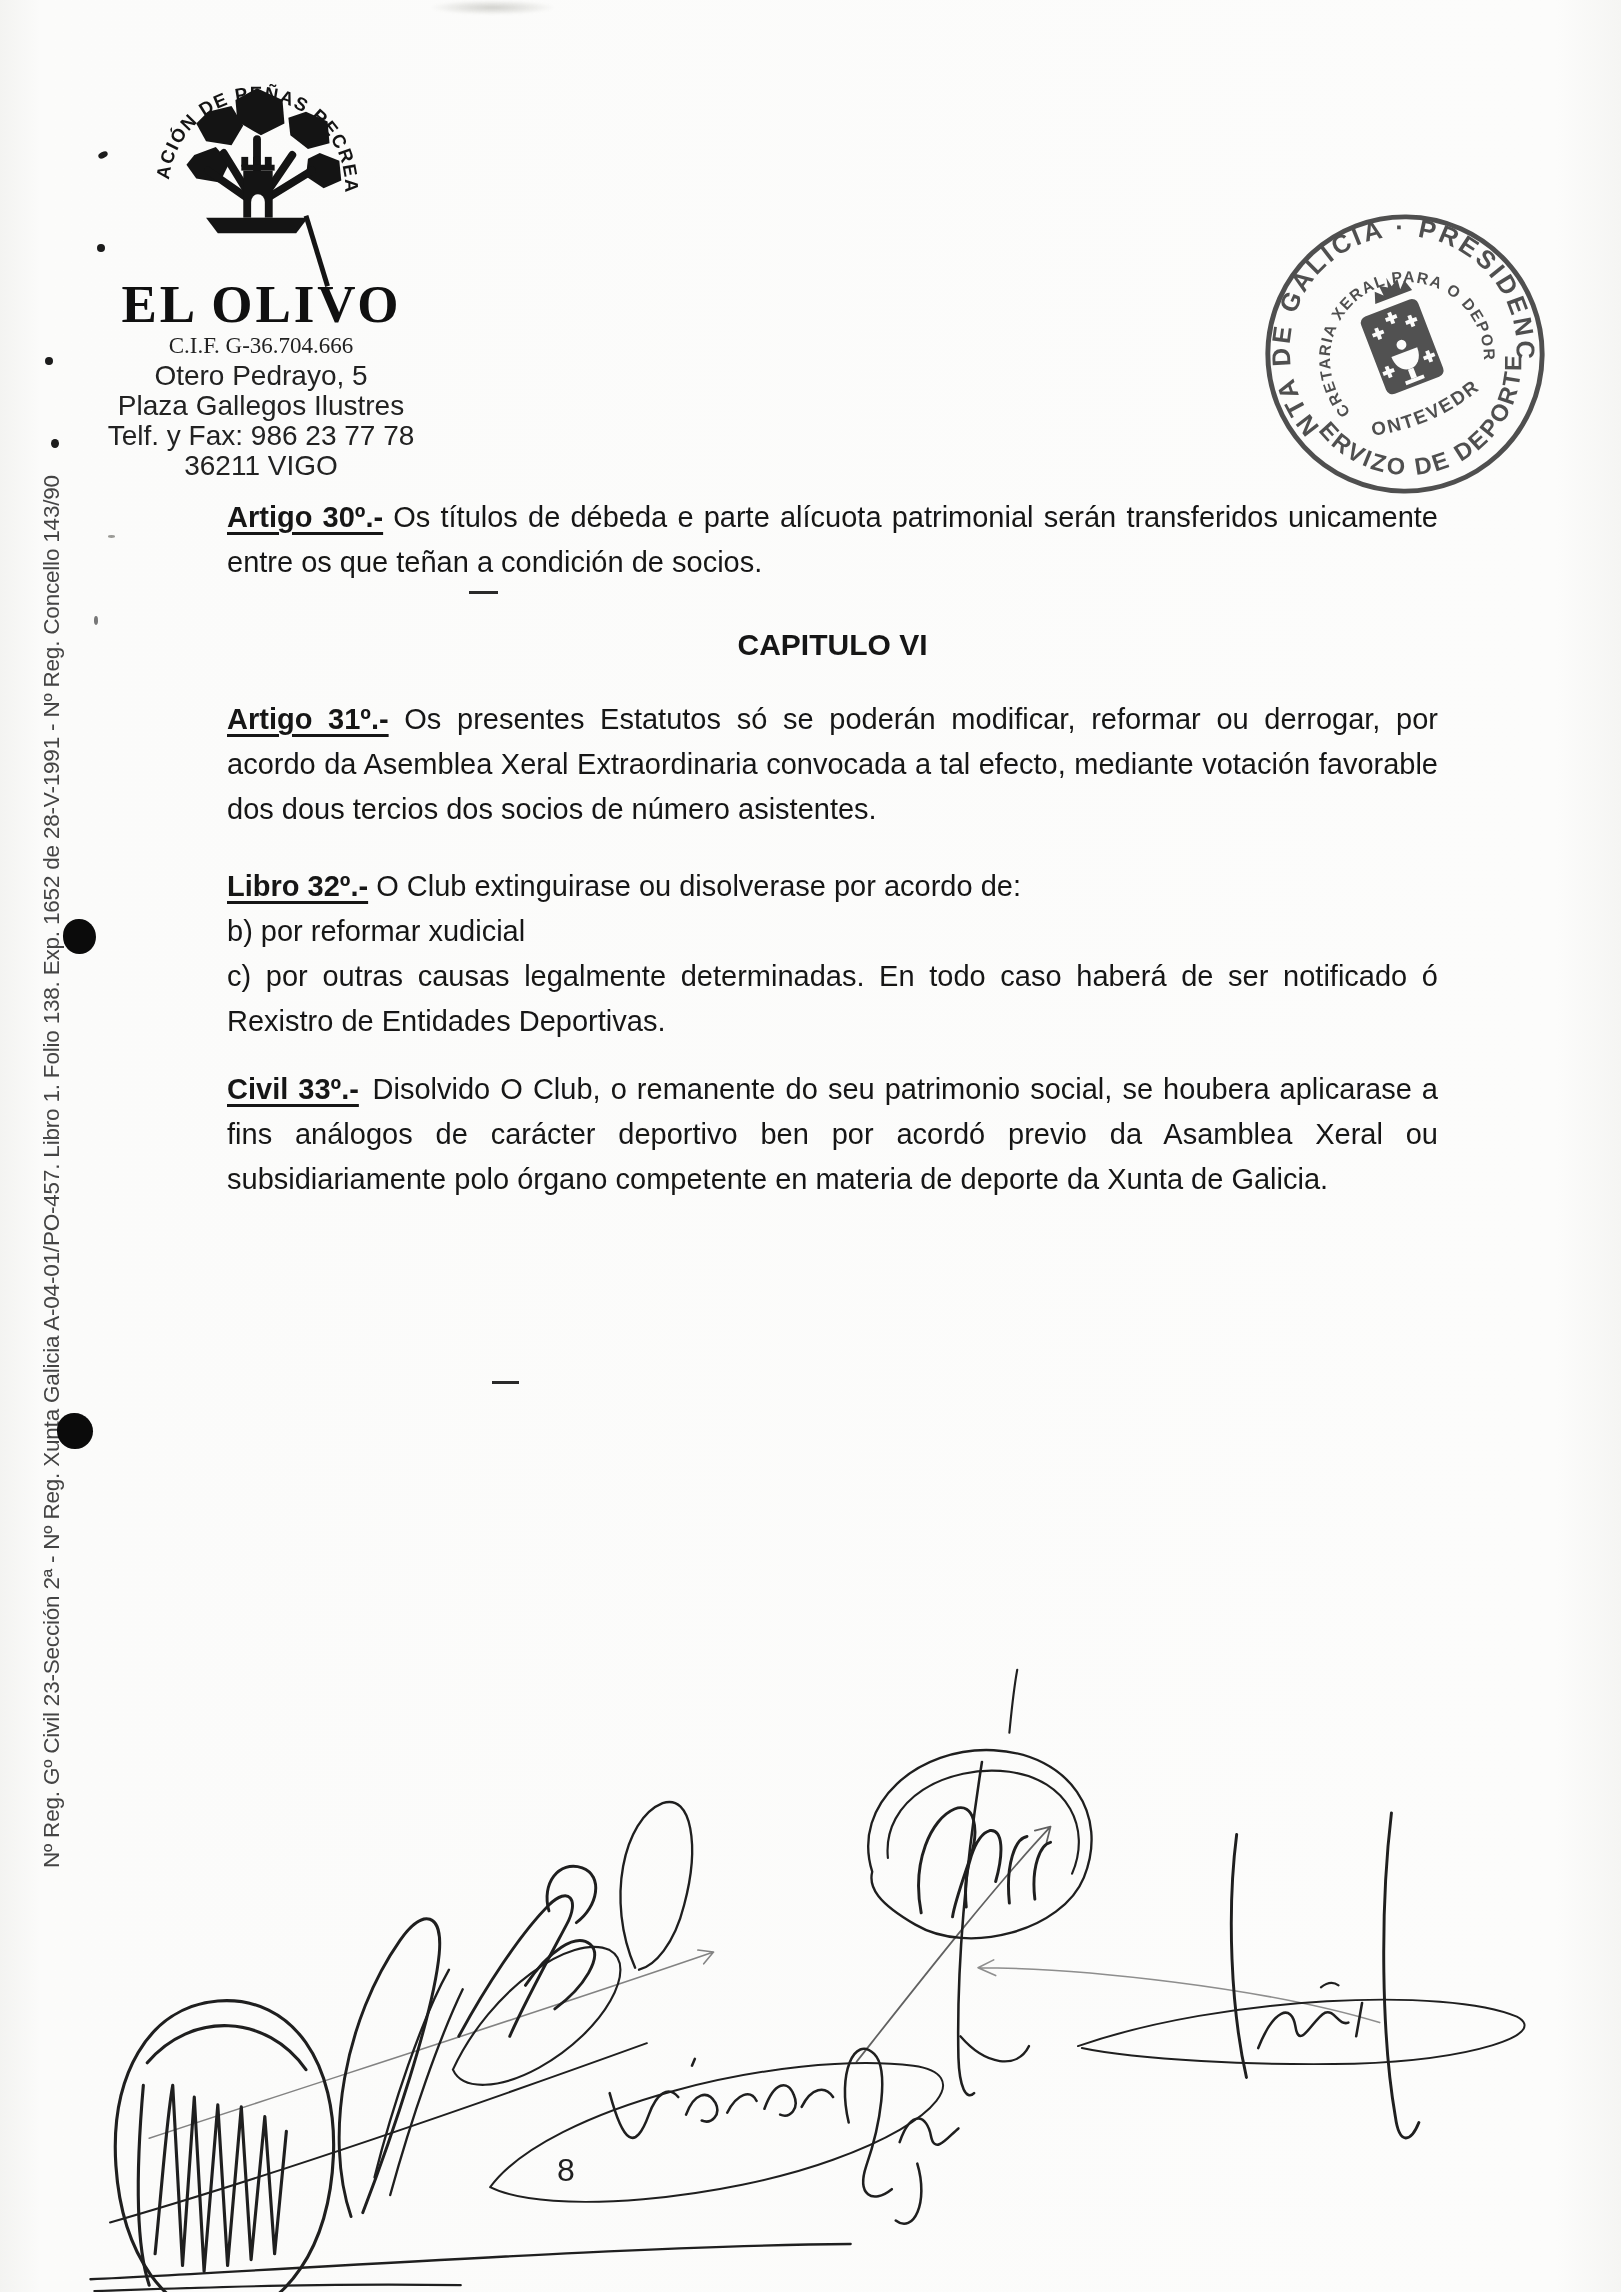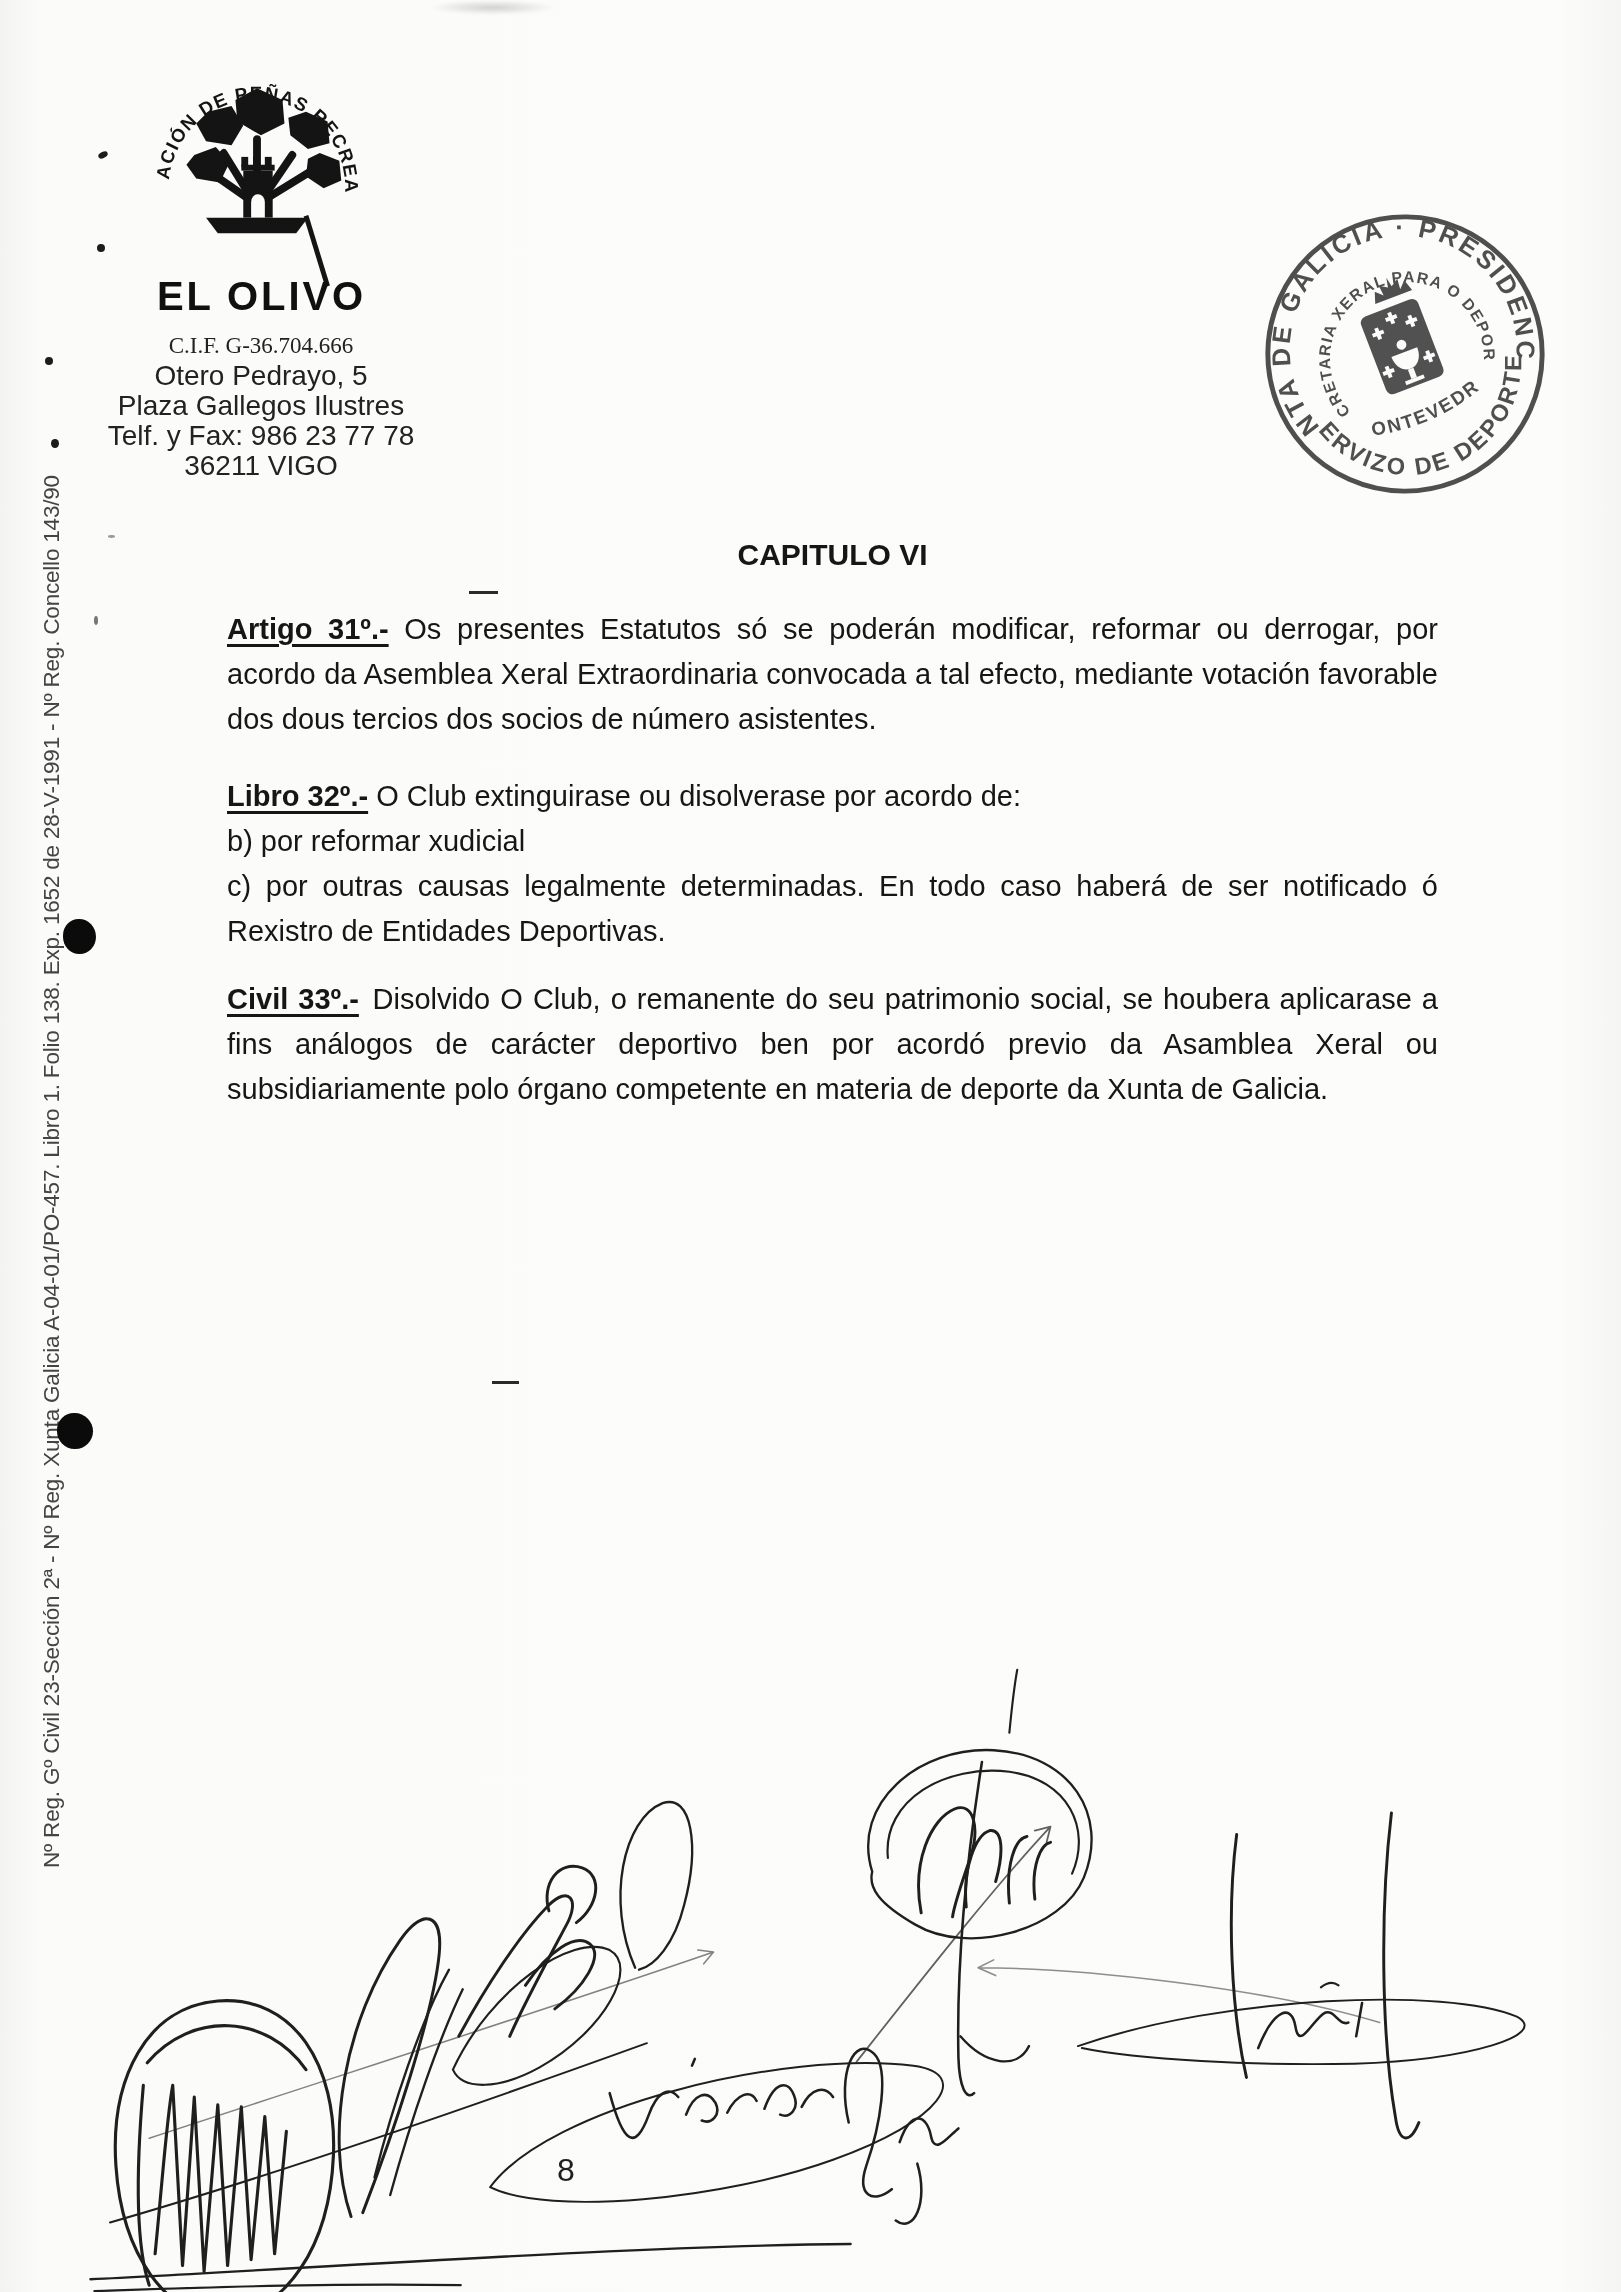--- a/index.html
+++ b/index.html
@@ -7,22 +7,22 @@
     width:1621px;height:2293px;position:relative;overflow:hidden;
     background:#fbfbf9;
     font-family:"Liberation Sans",sans-serif;
     color:#1d1d1b;
   }
   .page{position:absolute;inset:0;
     background:linear-gradient(90deg,#f3f3f1 0%,#fbfbfa 2.5%,#fcfcfb 96%,#f5f5f3 100%);}
   
   .logo-svg{position:absolute;left:110px;top:49px;width:294px;height:255px;}
   .org-name{position:absolute;left:95px;top:274px;width:333px;text-align:center;
-    font-family:Liberation Sans, sans-serif;font-weight:bold;
-    font-size:40px;letter-spacing:2.9px;color:#101010;}
+    font-family:Liberation Serif, serif;font-weight:bold;
+    font-size:53px;letter-spacing:2.9px;color:#101010;}
   .contact{position:absolute;left:75px;top:331px;width:372px;text-align:center;
     color:#222;line-height:30px;}
   .contact .cif{font-size:23px;font-family:Liberation Serif, serif;}
   .contact .ln{font-size:28px;}
   
   .stamp-svg{position:absolute;left:1257px;top:206px;width:296px;height:296px;}
   
   .margin-note{position:absolute;left:39px;top:1868px;width:1372px;
     transform:rotate(-90deg);transform-origin:0 0;
     font-size:22.5px;letter-spacing:-0.2px;color:#444;white-space:nowrap;}
@@ -149,20 +149,21 @@
   <div class="speck" style="left:98px;top:152px;width:9.8px;height:5.9px;transform:rotate(-28deg);"></div>
   <div class="speck" style="left:97px;top:244px;width:7.8px;height:7.8px;"></div>
   <div class="speck" style="left:45px;top:357px;width:7.8px;height:7.8px;"></div>
   <div class="speck" style="left:51px;top:439px;width:7.8px;height:8.8px;"></div>
   <div class="speck" style="left:108px;top:535px;width:6.9px;height:2.9px;background:#9a9a96;"></div>
   <div class="speck" style="left:94px;top:616px;width:3.9px;height:8.8px;background:#777;"></div>
   <div class="stray" style="left:469px;top:591px;width:29px;"></div>
   <div class="stray" style="left:492px;top:1381px;width:27.4px;"></div>
 
   <div class="doc">
+    <p><span class="art-label">Artigo 30º.-</span><span> Os títulos de débeda e parte alícuota patrimonial serán transferidos unicamente entre os que teñan a condición de socios.</span></p>
 
     <p class="chap-title">CAPITULO VI</p>
 
     <p class="p31"><span class="art-label">Artigo 31º.-</span><span> Os presentes Estatutos só se poderán modificar, reformar ou derrogar, por acordo da Asemblea Xeral Extraordinaria convocada a tal efecto, mediante votación favorable dos dous tercios dos socios de número asistentes.</span></p>
 
 
     <div class="p32">
       <p><span class="art-label">Libro 32º.-</span><span> O Club extinguirase ou disolverase por acordo de:</span></p>
       <p>b) por reformar xudicial</p>
       <p>c) por outras causas legalmente determinadas. En todo caso haberá de ser notificado ó Rexistro de Entidades Deportivas.</p>

